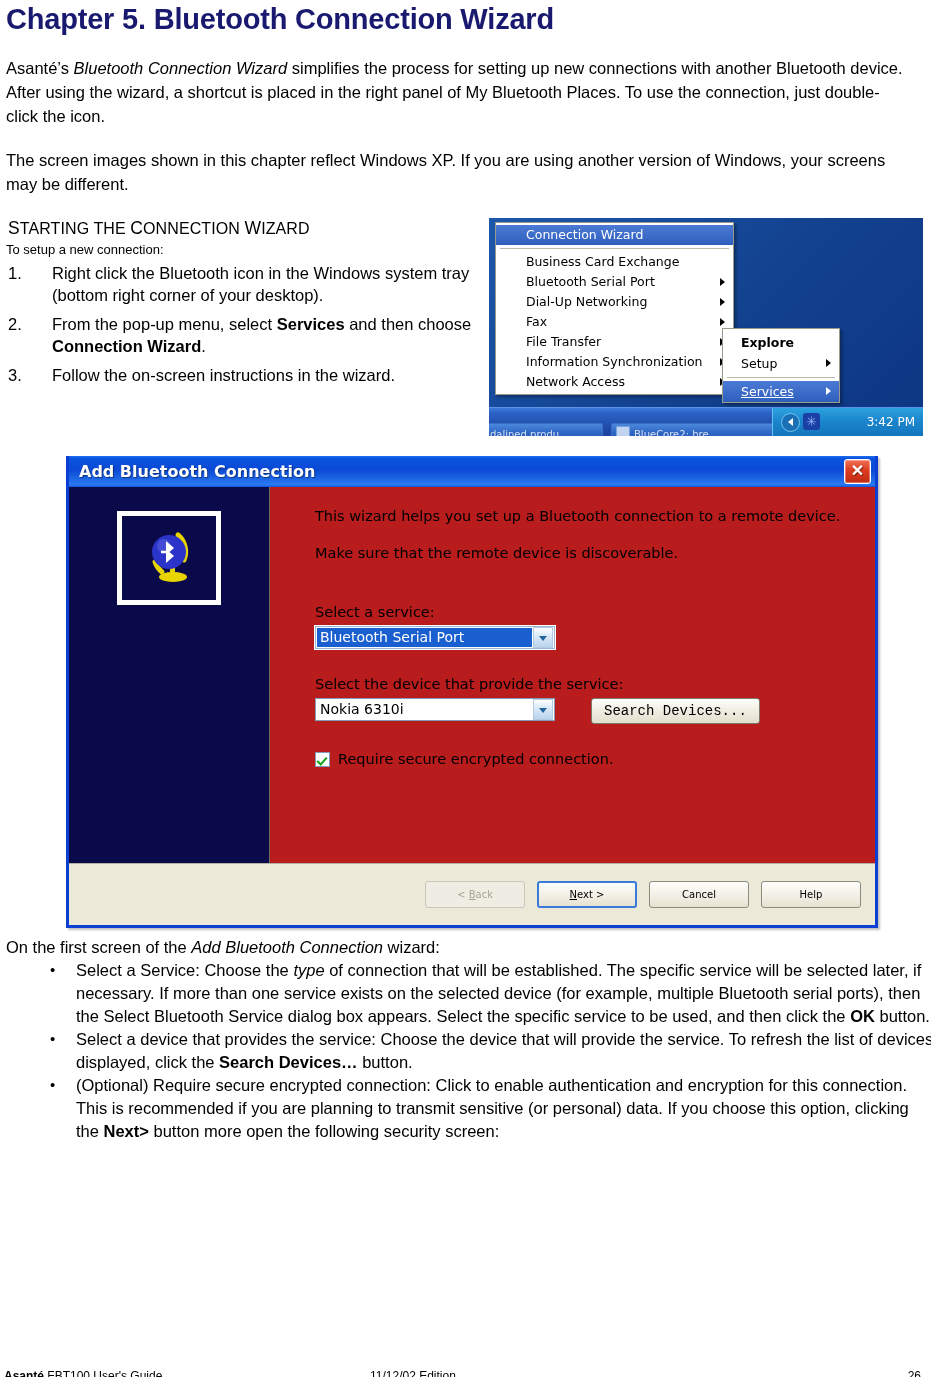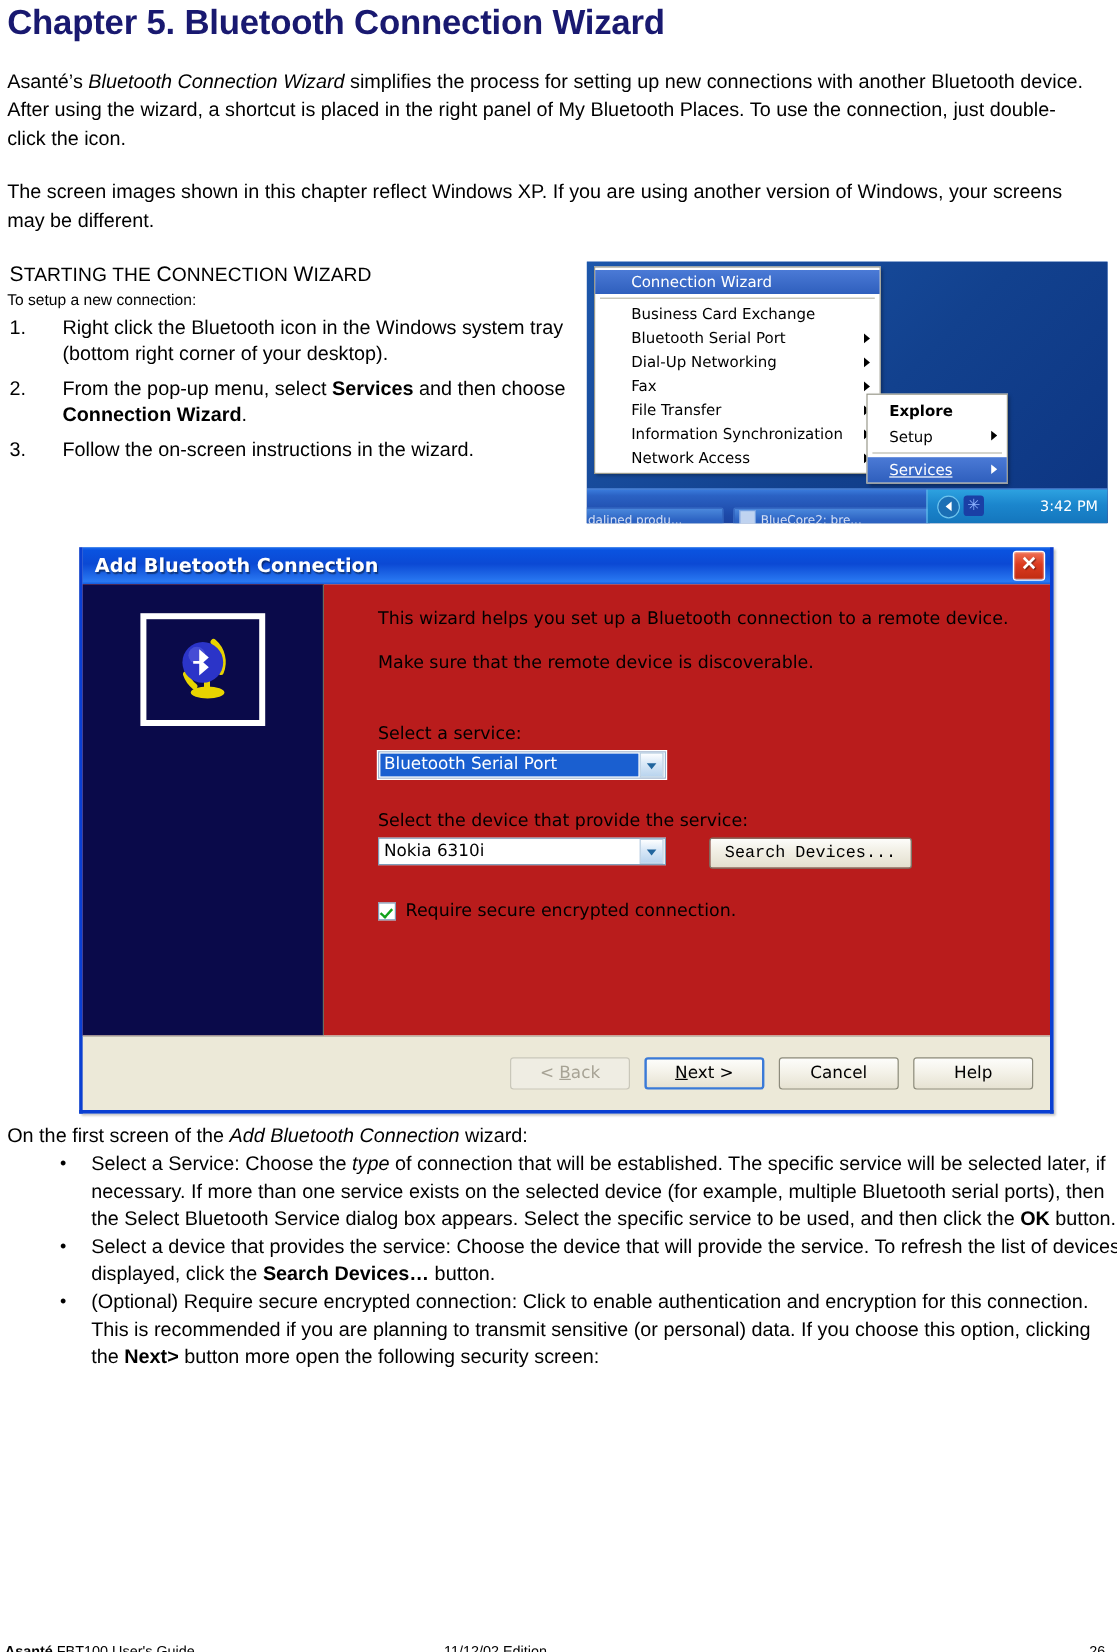--- a/index.html
+++ b/index.html
@@ -422,21 +422,21 @@
     padding-right: 14px;
     gap: 12px;
     box-sizing: border-box;
   }
   .wbtn {
     width: 100px;
     height: 27px;
     background: linear-gradient(180deg, #fdfdfb 0%, #f4f2e9 45%, #e6e2d2 100%);
     border: 1px solid #8d8c7c;
     border-radius: 3px;
-    font-size: 14px;
+    font-size: 10px;
     line-height: 25px;
     text-align: center;
     color: #000;
     box-sizing: border-box;
     font-family: "DejaVu Sans", sans-serif;
   }
   .wbtn.disabled {
     color: #a7a395;
     border-color: #c9c7ba;
     background: #efedE3;

